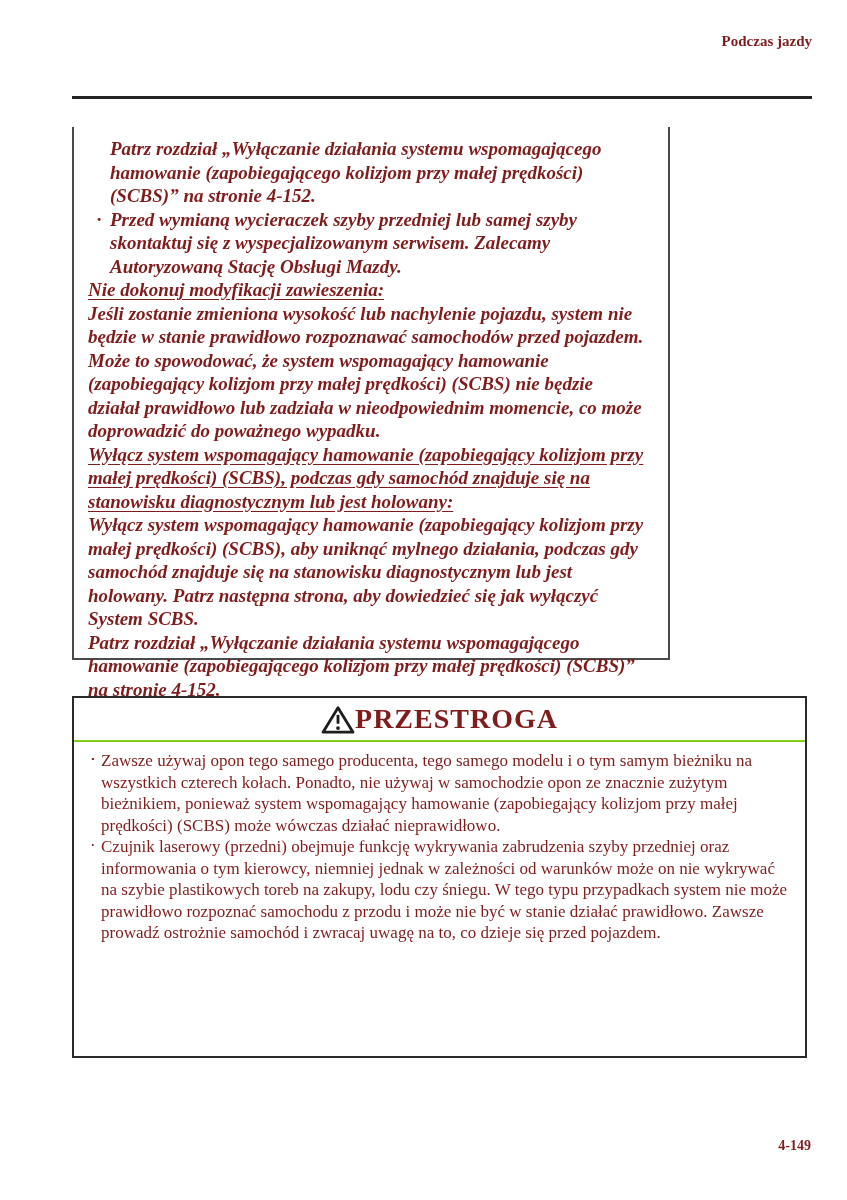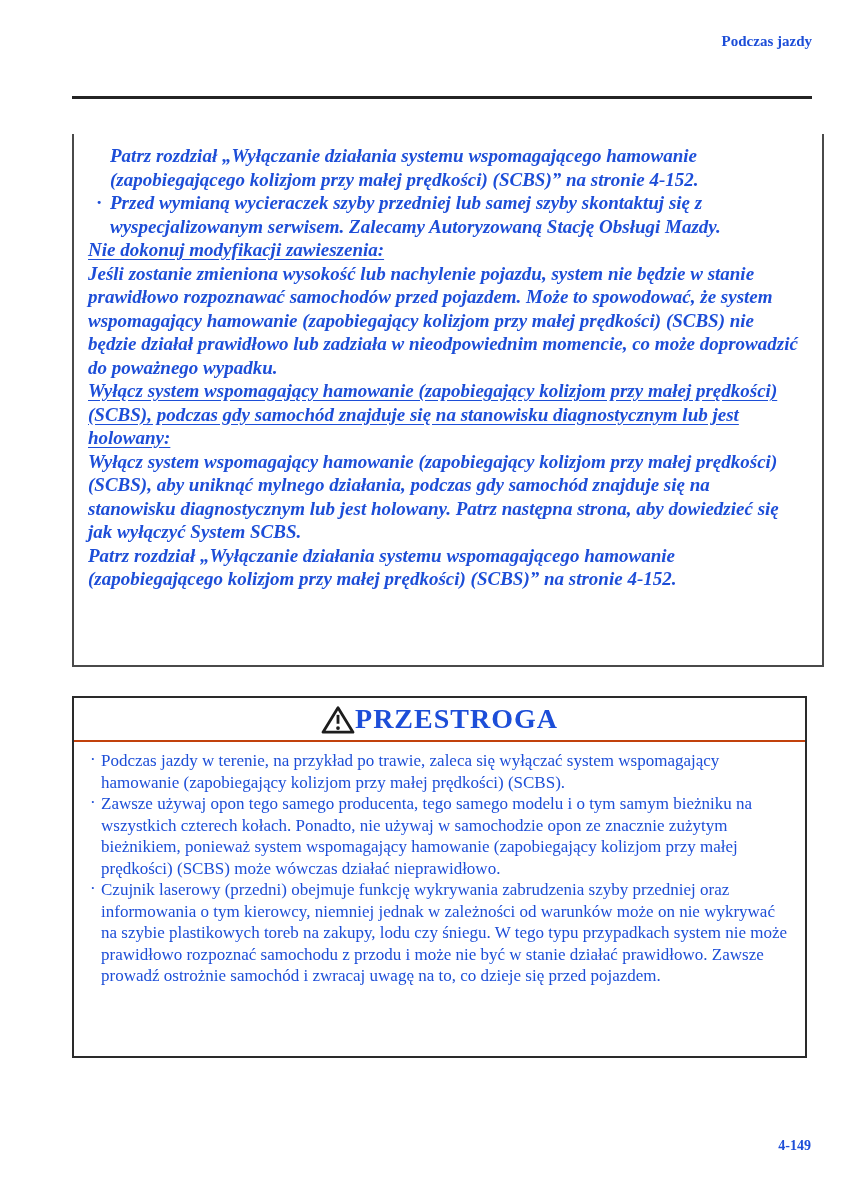--- a/index.html
+++ b/index.html
@@ -1,21 +1,21 @@
 <!DOCTYPE html>
 <html><head>
 <meta charset="utf-8">
 <style>
   html,body{margin:0;padding:0;background:#e8e8e8;}
   .page{
     position:relative;
     width:847px;height:1200px;
     background:#ffffff;
     font-family:"Liberation Serif", serif;
-    color:#1d4ed8;
+    color:#7f1d1d;
     overflow:hidden;
   }
 
   
   .running-header{
     position:absolute;top:32px;left:72px;width:740px;
     text-align:right;
   }
   .section-label{
     font-size:15px;font-weight:bold;line-height:1.2;
@@ -24,21 +24,21 @@
     font-size:27px;font-weight:bold;line-height:1.15;
     letter-spacing:0.5px;
   }
   .header-rule{
     position:absolute;top:96px;left:72px;width:740px;height:3px;
     background:#242424;
   }
 
   
   .note-box{
-    position:absolute;left:72px;top:134px;width:752px;height:533px;
+    position:absolute;left:72px;top:127px;width:598px;height:533px;
     border-left:2px solid #4a4a4a;
     border-right:2px solid #4a4a4a;
     border-bottom:2px solid #4a4a4a;
     box-sizing:border-box;
     padding:10px 20px 10px 14px;
     font-weight:bold;font-style:italic;
     font-size:19px;line-height:23.5px;
   }
   .note-box p{margin:0;}
   .indent-group{margin-left:22px;}
@@ -50,21 +50,21 @@
   .note-heading{text-decoration:underline;text-underline-offset:3px;}
 
   
   .caution-box{
     position:absolute;left:72px;top:696px;width:735px;height:362px;
     border:2px solid #2a2a2a;box-sizing:border-box;
     background:#fff;
   }
   .caution-header{
     display:flex;align-items:center;justify-content:center;
-    height:44px;border-bottom:2px solid #c2410c;box-sizing:border-box;
+    height:44px;border-bottom:2px solid #84cc16;box-sizing:border-box;
     gap:0;
   }
   .caution-title{
     font-size:28px;font-weight:bold;letter-spacing:1px;
   }
   .warning-icon{display:inline-flex;margin-top:2px;}
   .caution-body{
     padding:8px 16px 8px 14px;
     font-size:17px;line-height:21.5px;
   }
@@ -119,21 +119,20 @@
           <path d="M18 3 L34 29 L2 29 Z" fill="none" stroke="#1d1d1d" stroke-width="3" stroke-linejoin="round"></path>
           <rect x="16.5" y="10.5" width="3" height="9.5" fill="#1d1d1d"></rect>
           <circle cx="18" cy="24.6" r="2" fill="#1d1d1d"></circle>
         </svg>
       </span>
       <span class="caution-title">PRZESTROGA</span>
     </div>
     <div class="caution-body">
       <p class="caution-bullet">
         <span class="bullet-dot">·</span>
-        <span>Podczas jazdy w terenie, na przykład po trawie, zaleca się wyłączać system wspomagający hamowanie (zapobiegający kolizjom przy małej prędkości) (SCBS).</span>
       </p>
       <p class="caution-bullet">
         <span class="bullet-dot">·</span>
         <span>Zawsze używaj opon tego samego producenta, tego samego modelu i o tym samym bieżniku na wszystkich czterech kołach. Ponadto, nie używaj w samochodzie opon ze znacznie zużytym bieżnikiem, ponieważ system wspomagający hamowanie (zapobiegający kolizjom przy małej prędkości) (SCBS) może wówczas działać nieprawidłowo.</span>
       </p>
       <p class="caution-bullet">
         <span class="bullet-dot">·</span>
         <span>Czujnik laserowy (przedni) obejmuje funkcję wykrywania zabrudzenia szyby przedniej oraz informowania o tym kierowcy, niemniej jednak w zależności od warunków może on nie wykrywać na szybie plastikowych toreb na zakupy, lodu czy śniegu. W tego typu przypadkach system nie może prawidłowo rozpoznać samochodu z przodu i może nie być w stanie działać prawidłowo. Zawsze prowadź ostrożnie samochód i zwracaj uwagę na to, co dzieje się przed pojazdem.</span>
       </p>
     </div>

